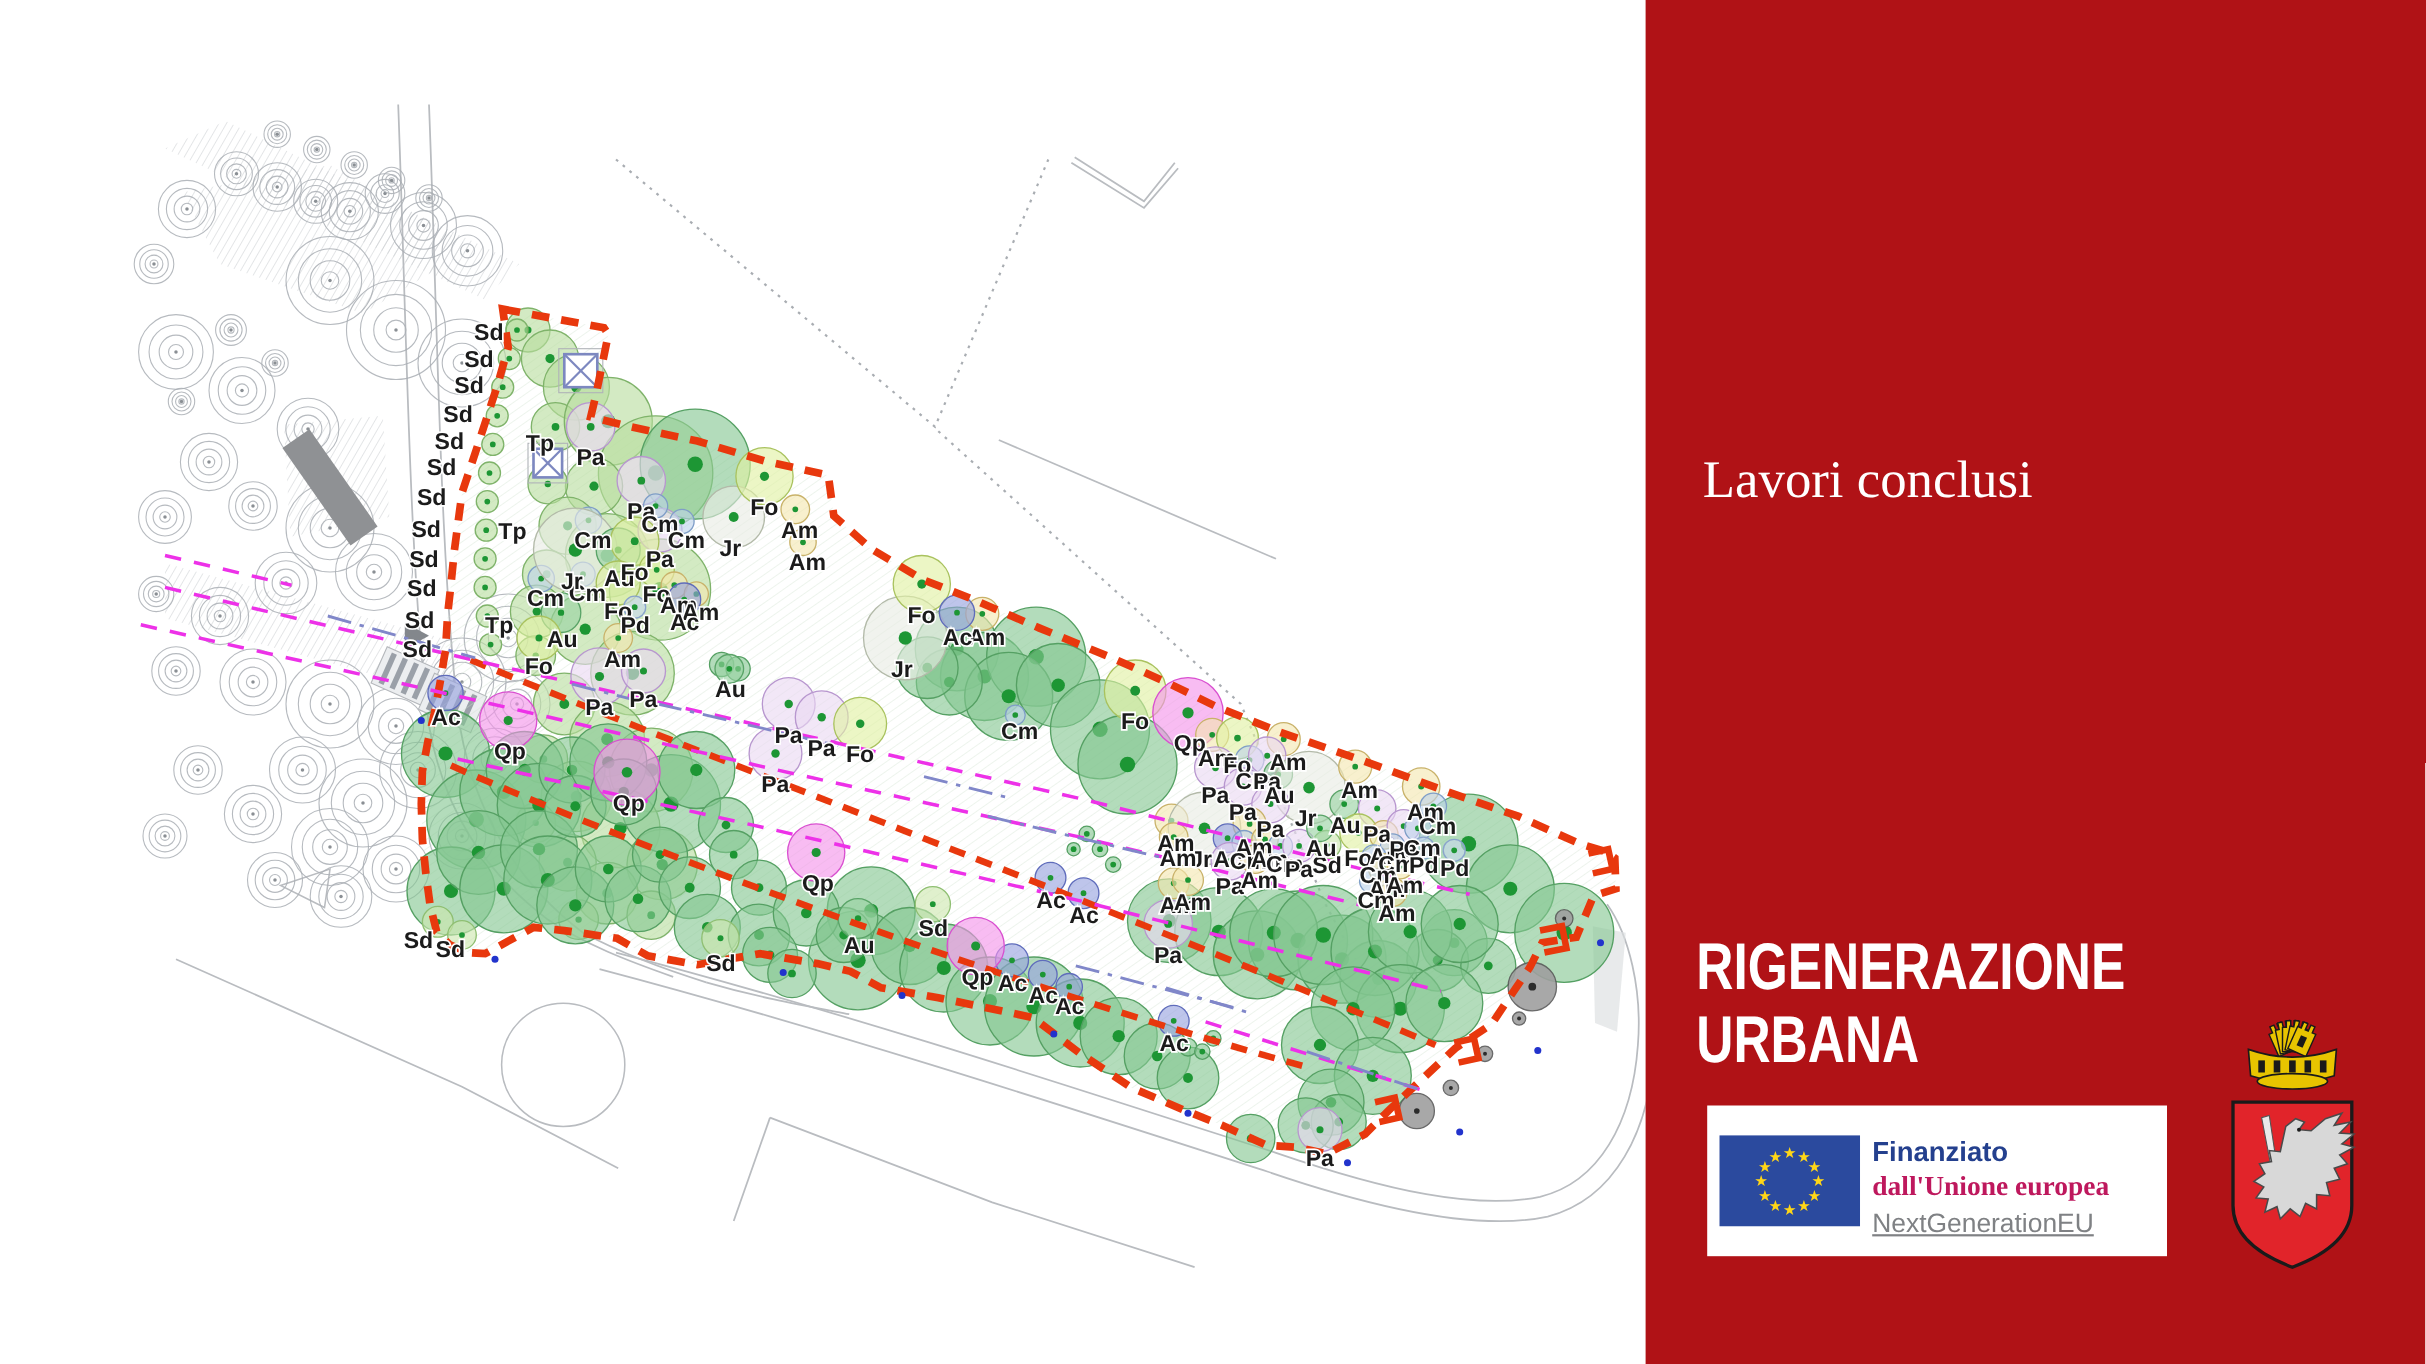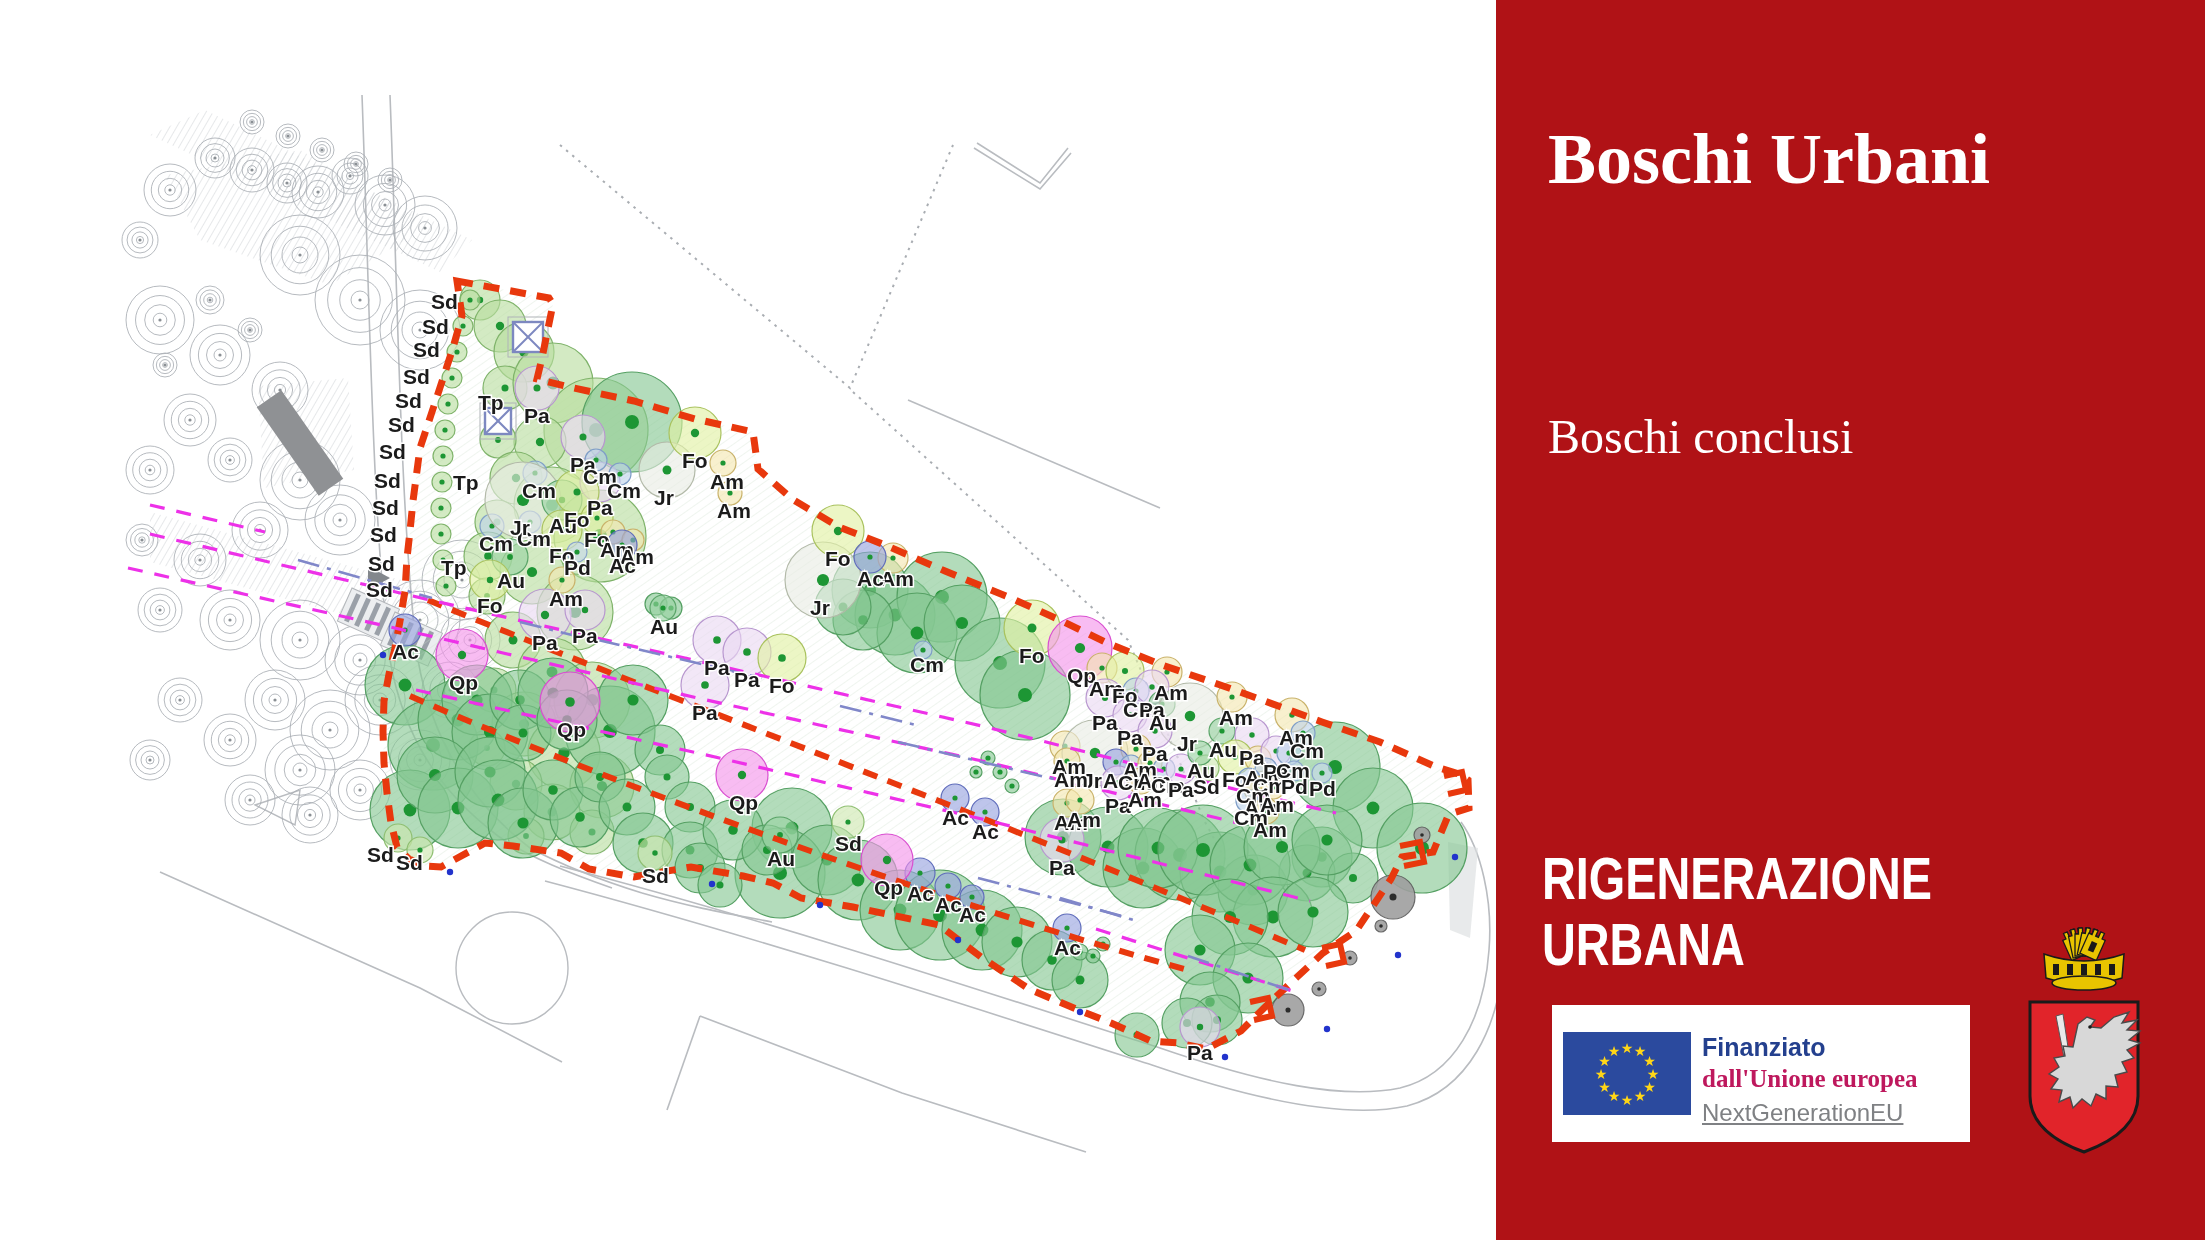--- a/index.html
+++ b/index.html
@@ -942,23 +942,22 @@
         <text x="478" y="410" fill="#1b1b1b" stroke="#ffffff" stroke-width="3" paint-order="stroke">Tp</text>
         <text x="453" y="490" fill="#1b1b1b" stroke="#ffffff" stroke-width="3" paint-order="stroke">Tp</text>
         <text x="441" y="575" fill="#1b1b1b" stroke="#ffffff" stroke-width="3" paint-order="stroke">Tp</text>
         <text x="367" y="862" fill="#1b1b1b" stroke="#ffffff" stroke-width="3" paint-order="stroke">Sd</text>
         <text x="396" y="870" fill="#1b1b1b" stroke="#ffffff" stroke-width="3" paint-order="stroke">Sd</text>
       </g>
     </svg>
 </div>
 
 <div id="sidebar" style="background: rgb(176, 18, 22);">
-  <div class="sb-title">Boschi Urbani</div>
   <div class="sb-status">
-    <div>Boschi conclusi</div>
+    <div>Lavori conclusi</div>
   </div>
   <div class="sb-program">
     <div>RIGENERAZIONE</div>
     <div>URBANA</div>
   </div>
   <div class="eu-box">
     <svg class="eu-flag" viewBox="0 0 128 83" id="eu-flag-svg">
         <rect x="0" y="0" width="128" height="83" fill="#2b4a9e"></rect>
         <text x="64" y="20.5" text-anchor="middle" font-size="14" fill="#ffd617">★</text>
         <text x="77" y="23.983339501604593" text-anchor="middle" font-size="14" fill="#ffd617">★</text>

